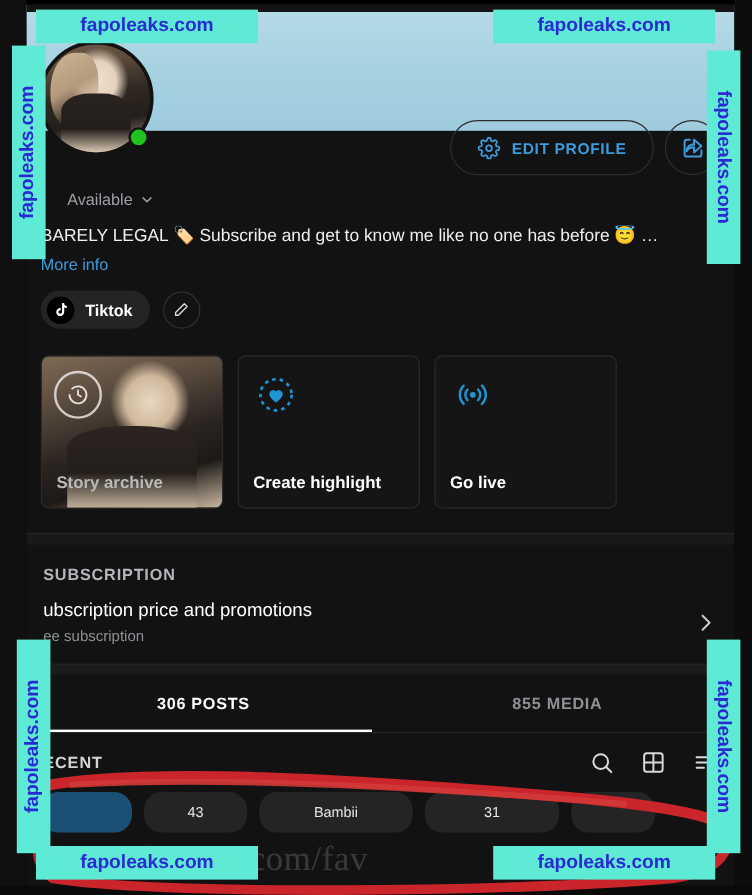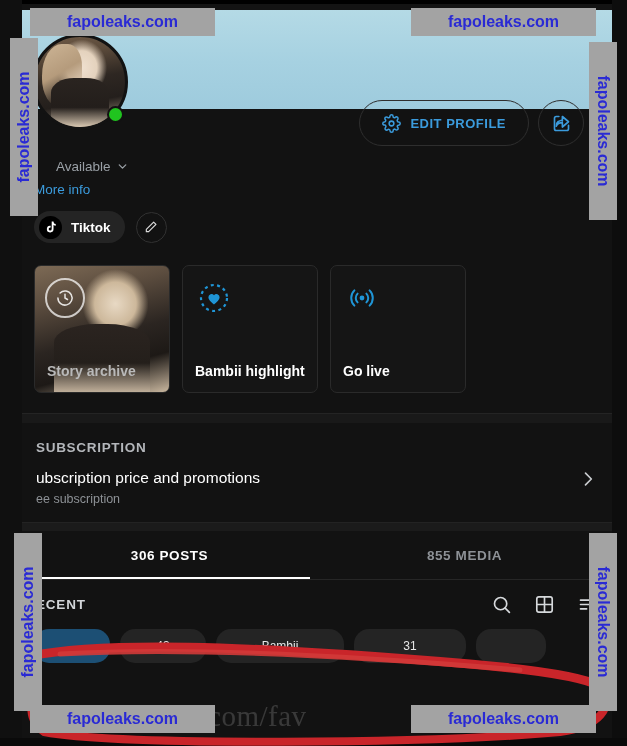--- a/index.html
+++ b/index.html
@@ -59,21 +59,21 @@
     border-radius: 50% 35% 40% 45%;
   }
   .online-dot {
     position: absolute; right: 4px; bottom: 7px;
     width: 17px; height: 17px; border-radius: 50%;
     background: #20c41f; border: 2px solid #121212;
   }
 
   
   .actions {
-    position: absolute; right: 28px; top: 96px;
+    position: absolute; right: 12px; top: 96px;
     display: flex; align-items: center; gap: 9px;
   }
   .btn-edit {
     display: flex; align-items: center; gap: 9px;
     height: 46px; padding: 0 22px;
     border: 1px solid #2e2e2e; border-radius: 24px;
     background: transparent; color: #3b9bdc;
     font-size: 13px; font-weight: 700; letter-spacing: .5px;
   }
   .btn-round {
@@ -118,21 +118,21 @@
   .tk { background: #000; }
   .chip-pencil {
     width: 31px; height: 31px; border-radius: 50%;
     border: 1px solid #313131; background: transparent;
     display: flex; align-items: center; justify-content: center;
   }
 
   
   .tiles { display: flex; gap: 12px; margin: 22px 0 0 12px; }
   .tile {
-    width: 136px; height: 128px; border-radius: 7px;
+    width: 152px; height: 128px; border-radius: 7px;
     border: 1px solid #2a2a2a; position: relative; overflow: hidden;
     background: #151515;
     text-decoration: underline;
   }
   .tile-story {
     border-color: #2a2a2a;
     background:
       radial-gradient(ellipse 46px 48px at 60% 30%, #e8d9c4 0%, #cdb89b 45%, rgba(0,0,0,0) 72%),
       linear-gradient(165deg,#7d6a55 0%, #5c4d3f 25%, #2b2521 55%, #1d1916 75%, #c9b79f 100%);
   }
@@ -157,21 +157,21 @@
 
   
   .band { height: 10px; background: #191919; margin-top: 20px; border-top:1px solid #242424; }
 
   
   .sub-head {
     color: #b4b7bb; font-size: 13.5px; font-weight: 600; letter-spacing: .7px;
     padding: 17px 0 0 14px;
   }
   .sub-row {
-    display: flex; justify-content: space-between;
+    display: flex; align-items: center; justify-content: space-between;
     padding: 14px 14px 16px 14px;
   }
   .sub-title { color: #fff; font-size: 15.5px; }
   .sub-sub { color: #8d9196; font-size: 12.5px; margin-top: 5px; }
 
   .band2 { height: 9px; background: #1b1b1b; border-top:1px solid #232323; }
 
   
   .tabs { display: flex; height: 48px; position: relative; }
   .tab {
@@ -204,21 +204,21 @@
 
   
   .of-ghost {
     position: absolute; left: 120px; top: 700px;
     font-size: 29px; color: rgba(255,255,255,.17);
     font-family: "Liberation Serif", serif; letter-spacing: .5px;
     pointer-events: none; z-index: 40;
   }
 
   
-  .wm { position: absolute; background: #a3a3a3; color: #2a2ad4;
+  .wm { position: absolute; background: #5eead4; color: #2a2ad4;
         font-weight: 800; font-family: "Liberation Sans", sans-serif;
         display: flex; align-items: center; justify-content: center; z-index: 60; }
   .wm-h { font-size: 16px; }
   .wm-v { font-size: 16px; }
   .wm-v span { display:block; transform: rotate(-90deg); white-space: nowrap; }
   .wm-v.rot-cw span { transform: rotate(90deg); }
 
   
   .scribble { position: absolute; left: 0; top: 620px; width: 627px; height: 126px;
               z-index: 55; pointer-events: none; }
@@ -266,20 +266,21 @@
       <div class="avail-row">
         <span class="avail">Available</span>
         <span>
           <svg class="ic" width="13" height="13" viewBox="0 0 24 24" fill="none" stroke="#9aa0a6" stroke-width="2.4" stroke-linecap="round" stroke-linejoin="round">
             <path d="M6 9l6 6 6-6"></path>
           </svg>
         </span>
       </div>
     </div>
 
+    <div class="bio">BARELY LEGAL 🏷️ Subscribe and get to know me like no one has before 😇 …</div>
     <div class="more-info">More info</div>
 
     <div class="socials">
       <div class="chip">
         <span class="chip-ic tk">
           <svg class="ic" width="14" height="14" viewBox="0 0 24 24" fill="#fff">
             <path d="M16.3 2.4h-3.1v13.1a2.6 2.6 0 1 1-2.6-2.6c.27 0 .53.04.78.12V9.9a5.7 5.7 0 1 0 4.92 5.64V8.6a6.6 6.6 0 0 0 3.8 1.2V6.7a3.8 3.8 0 0 1-3.8-3.8z"></path>
           </svg>
         </span>
         <span>Tiktok</span>
@@ -304,21 +305,21 @@
         <div class="tile-label dim">Story archive</div>
       </div>
 
       <div class="tile">
         <span class="tile-ic">
           <svg class="ic" width="34" height="34" viewBox="0 0 34 34" fill="none">
             <circle cx="17" cy="17" r="13" stroke="#1f95d6" stroke-width="2.2" stroke-dasharray="3 3.4"></circle>
             <path d="M17 23.4s-5.6-3.6-5.6-7.1a3.2 3.2 0 0 1 5.6-2.1 3.2 3.2 0 0 1 5.6 2.1c0 3.5-5.6 7.1-5.6 7.1z" fill="#1f95d6"></path>
           </svg>
         </span>
-        <div class="tile-label">Bambii highlight</div>
+        <div class="tile-label">Create highlight</div>
       </div>
 
       <div class="tile">
         <span class="tile-ic">
           <svg class="ic" width="34" height="34" viewBox="0 0 34 34" fill="none" stroke="#1f95d6" stroke-width="2" stroke-linecap="round">
             <circle cx="17" cy="17" r="2.4" fill="#1f95d6" stroke="none"></circle>
             <path d="M12.6 12.6a6.2 6.2 0 0 0 0 8.8M21.4 12.6a6.2 6.2 0 0 1 0 8.8"></path>
             <path d="M9.4 9.4a10.7 10.7 0 0 0 0 15.2M24.6 9.4a10.7 10.7 0 0 1 0 15.2"></path>
           </svg>
         </span>

